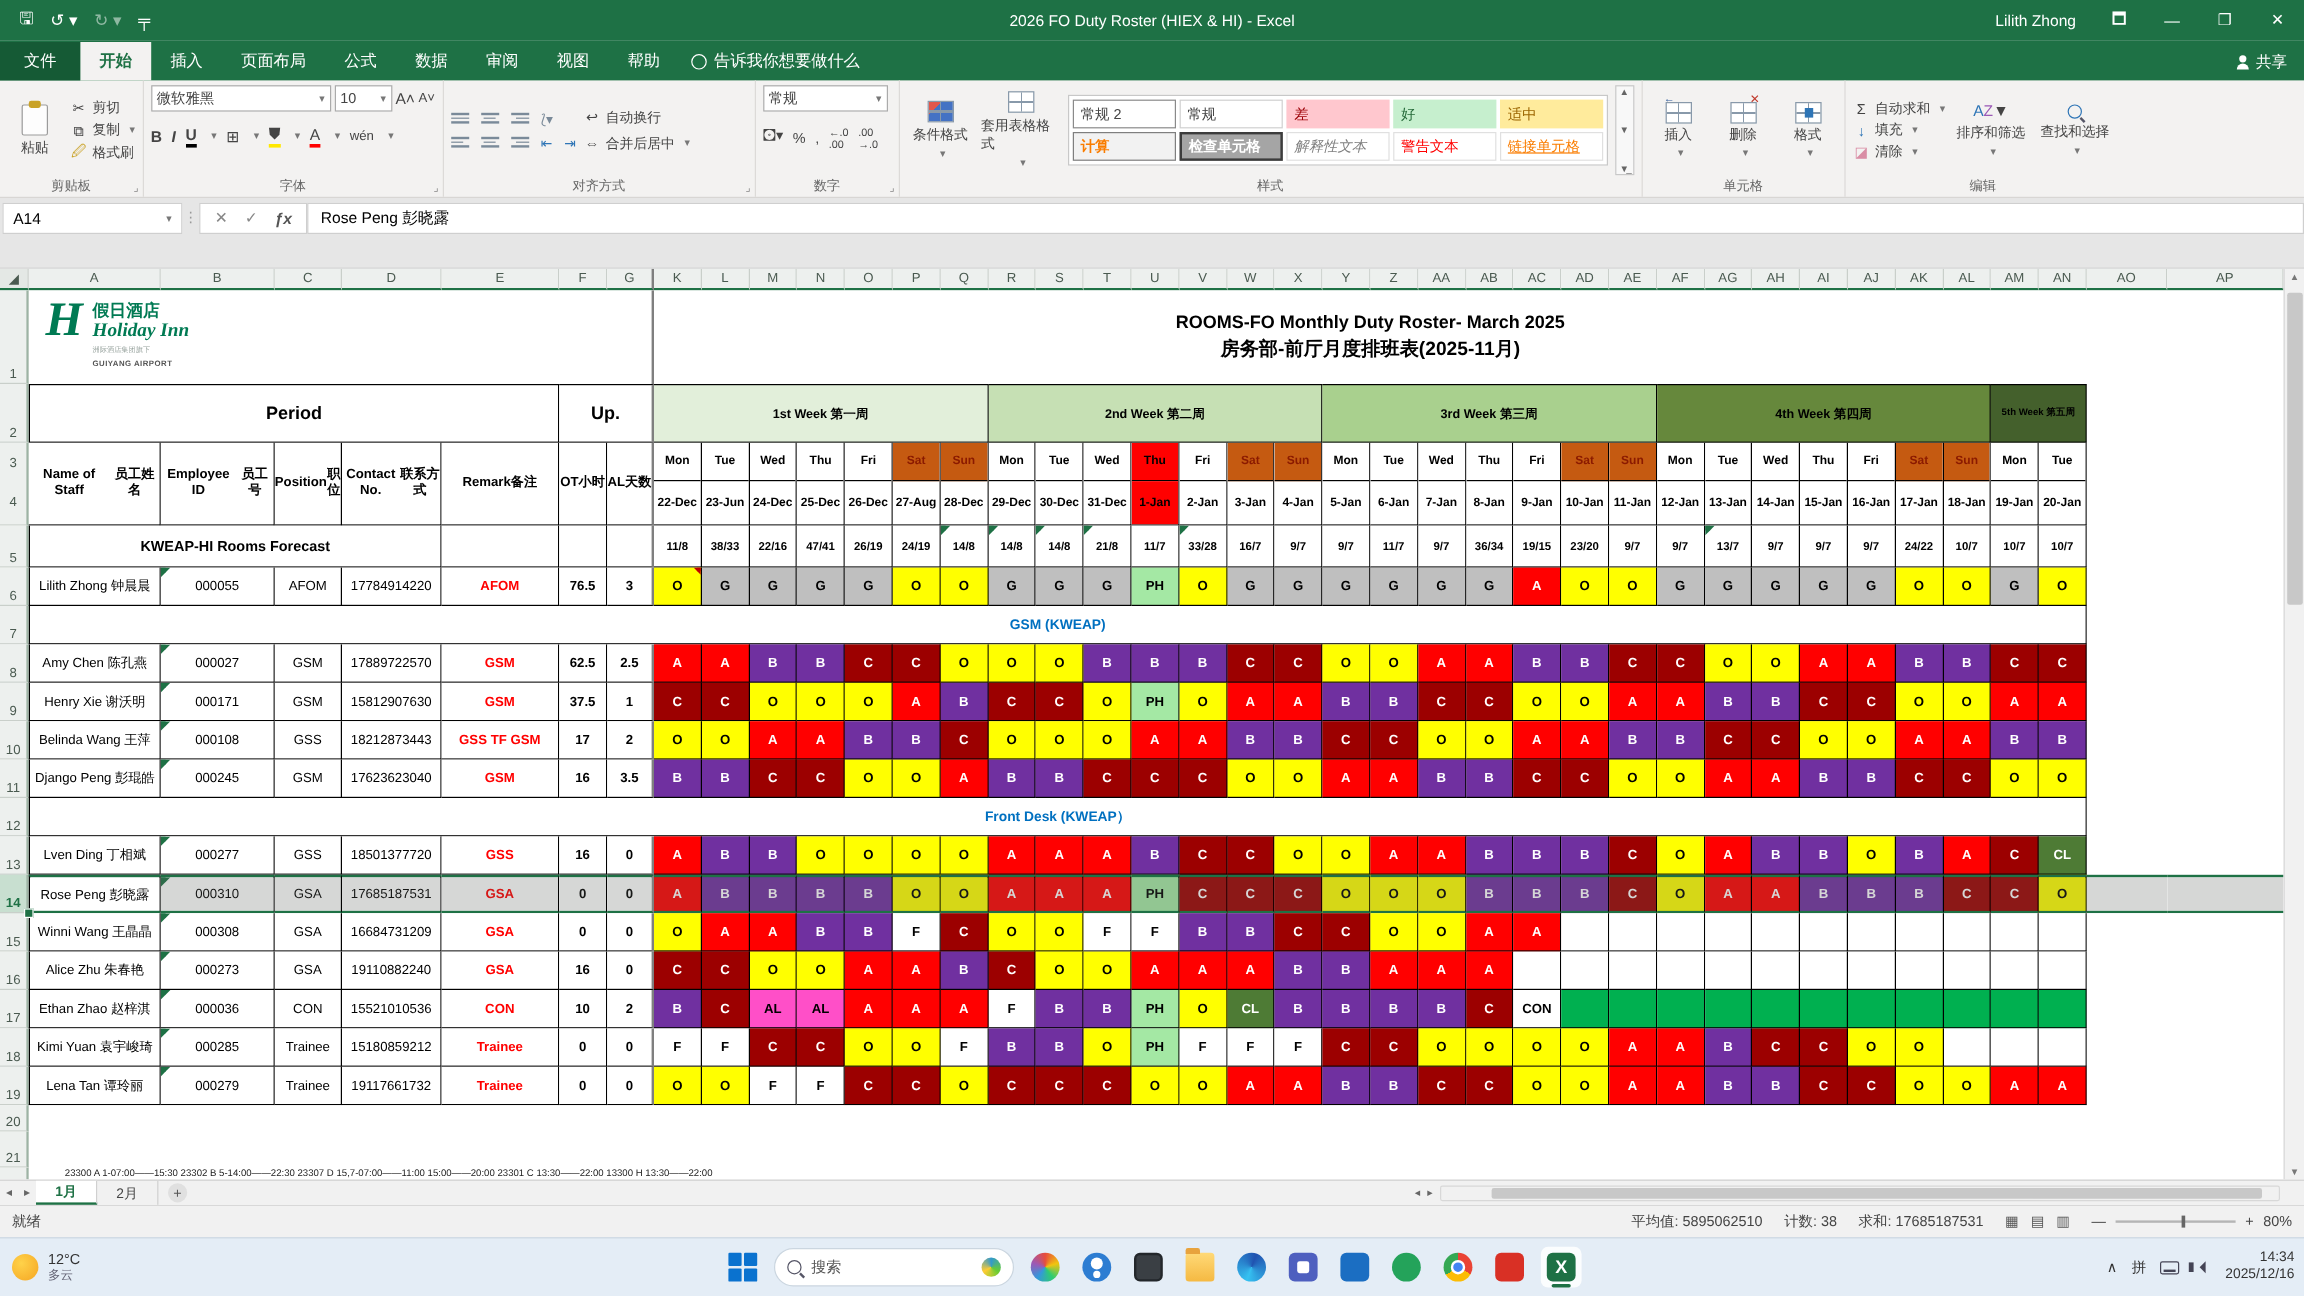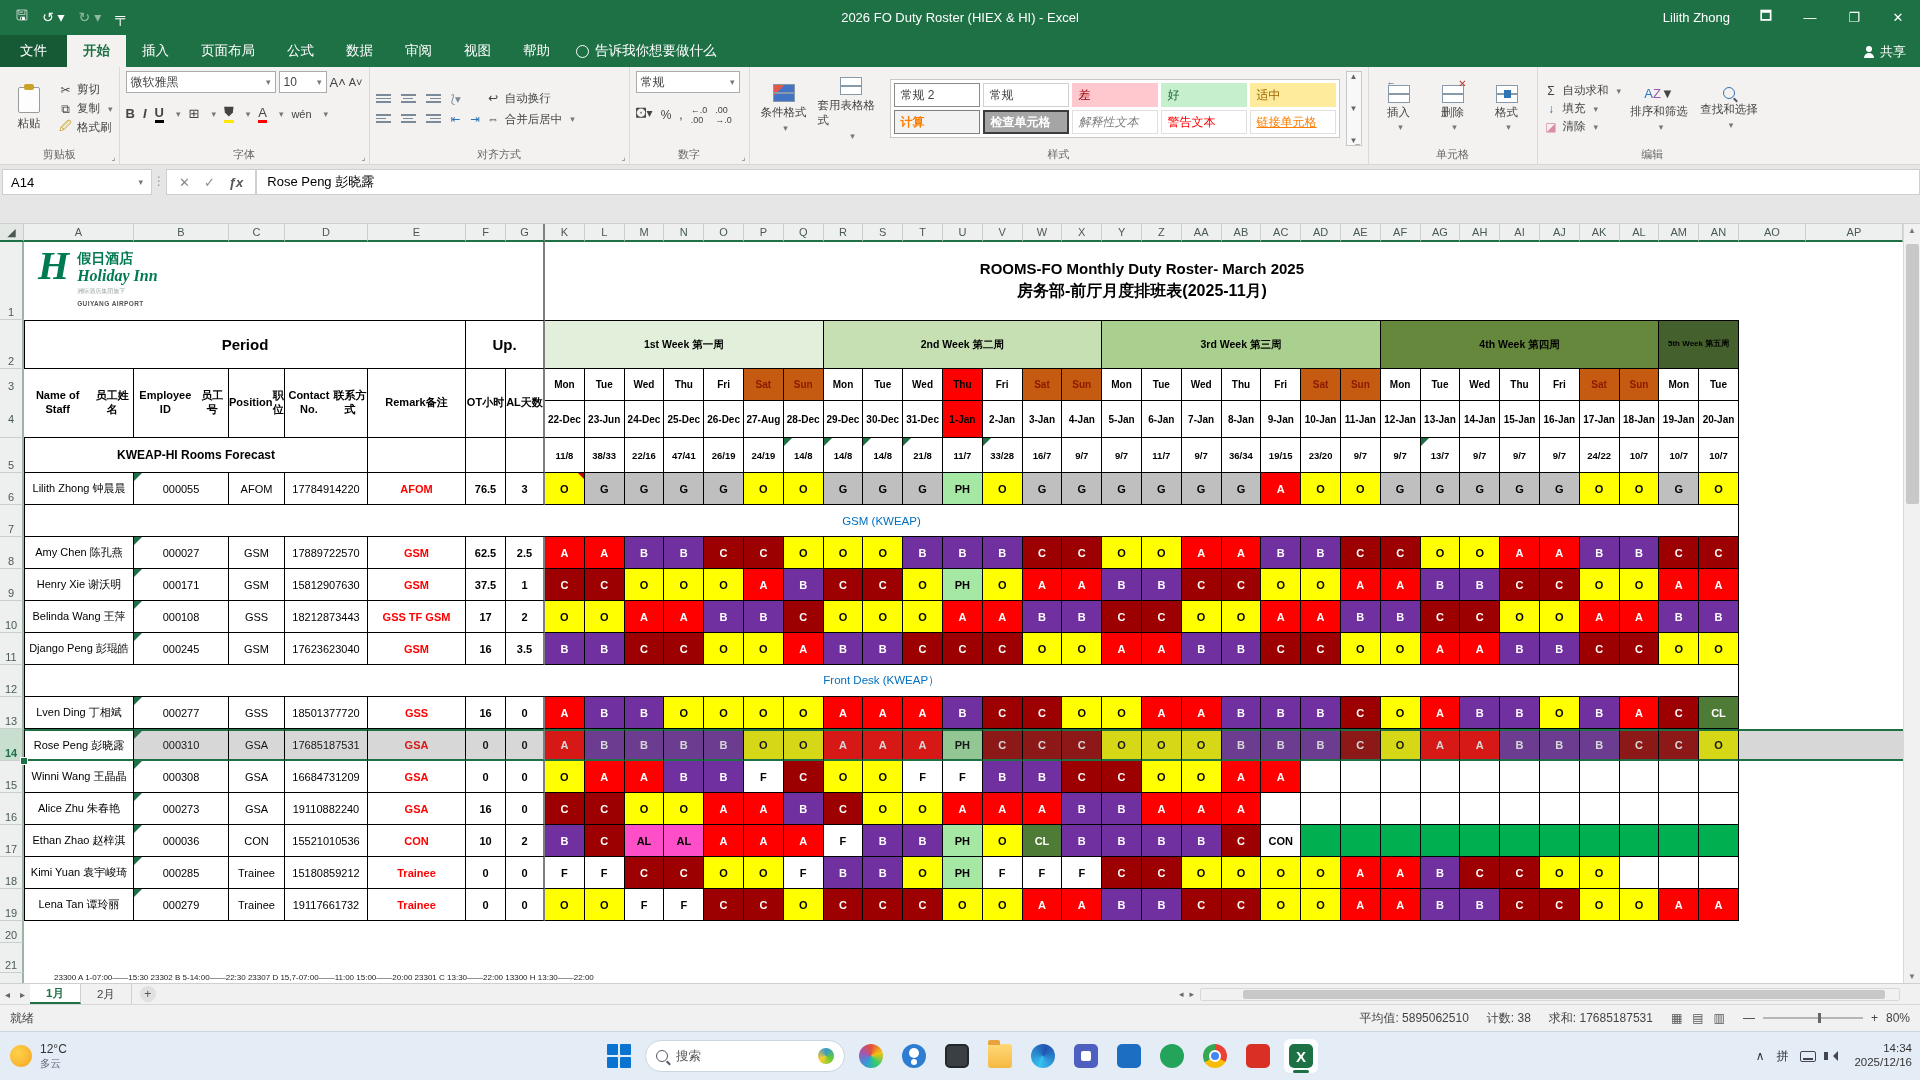--- a/index.html
+++ b/index.html
@@ -113,21 +113,21 @@
   .two { flex-direction:row; line-height:1.25; font-weight:bold; font-size:11px; text-align:center; }
   .daycell { font-size:10px; font-weight:bold; }
   .day-s { background:#C55A11; color:#8B1A00; }
   .day-h { background:#FF0000; color:#000; }
   .datecell { font-size:10px; font-weight:bold; }
   .fc { font-size:9.5px; font-weight:bold; }
   .shift { font-size:11px; font-weight:bold; }
   .namec { justify-content:center; font-size:11px; padding:0 2px; white-space:nowrap; }
   .remarkc { color:#FF0000; font-weight:bold; font-size:11px; }
   .otc { font-size:11px; font-weight:bold; }
-  .secrow { color:#0070C0; font-weight:normal; font-size:11.5px; }
+  .secrow { color:#0070C0; font-weight:bold; font-size:11.5px; }
   .remrow { background:#C9DCA4; color:#FF0000; font-weight:bold; font-size:11px; justify-content:flex-start; padding-left:6px; }
   .fragrow { font-size:8px; color:#222; justify-content:flex-start; padding-left:30px; white-space:nowrap; align-items:flex-start; }
   .nt::before { content:""; position:absolute; left:0; top:0; border:4px solid transparent; border-left-color:#1E7145; border-top-color:#1E7145; }
   .rf::after { content:""; position:absolute; right:0; top:0; border:3.5px solid transparent; border-right-color:#C00000; border-top-color:#C00000; }
   .rowsel .cell:not(.keep)::after { content:""; position:absolute; inset:0; background:rgba(90,95,90,.25); pointer-events:none; }
   .rowsel { position:relative; }
   .rowsel .cell { border-top:2px solid #1E7145; border-bottom:2px solid #1E7145; }
   .rowsel .handle { position:absolute; left:20px; bottom:-4px; width:8px; height:8px; background:#1E7145; border:1.5px solid #fff; z-index:5; }
   .vscroll { position:absolute; right:0; top:0; bottom:0; width:17px; background:#F1F1F1; border-left:1px solid #D8D8D8; display:flex; flex-direction:column; align-items:center; justify-content:space-between; padding:2px 0; font-size:8px; color:#777; }
   .vthumb { position:absolute; top:20px; left:2px; width:13px; height:260px; background:#C8C8C8; border-radius:2px; }

